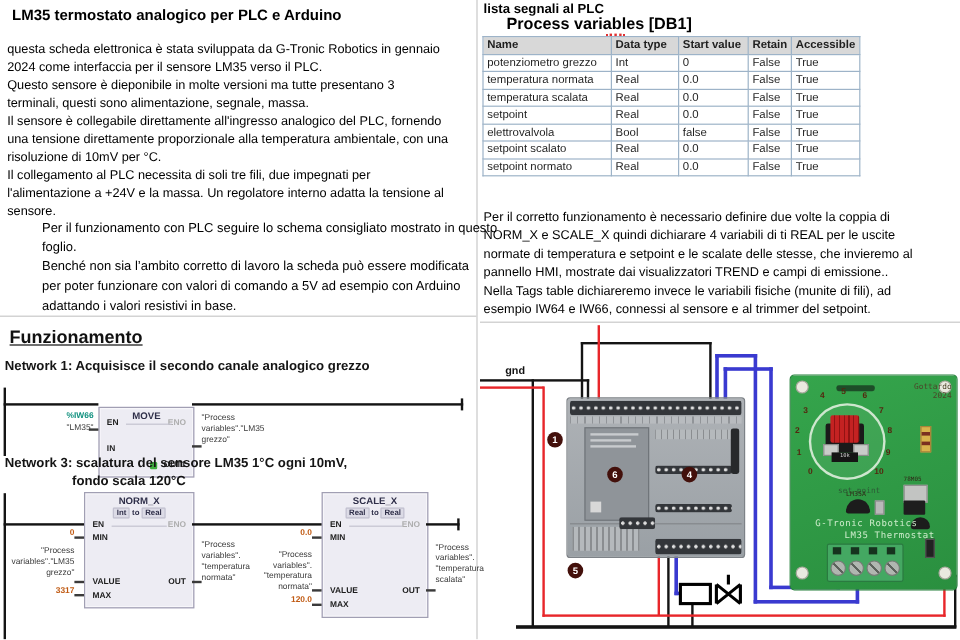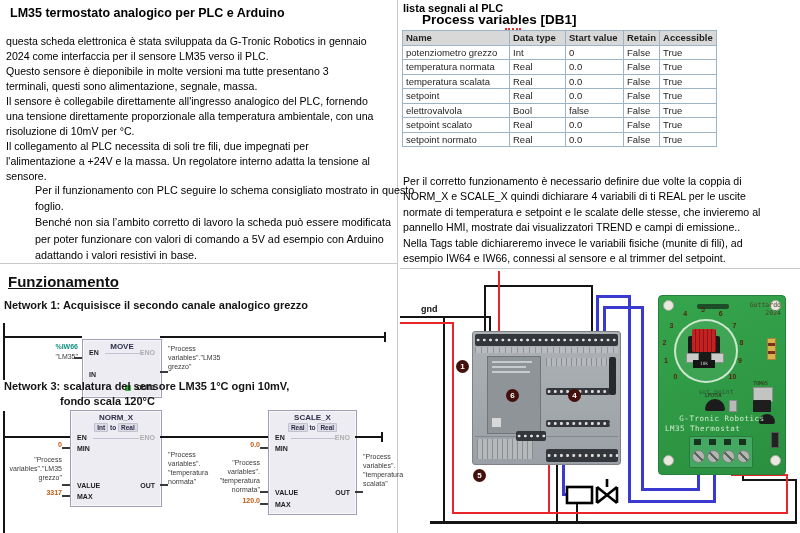--- a/index.html
+++ b/index.html
@@ -45,22 +45,22 @@
   .plc-labelrow{position:absolute;background:#c3c6c9;
        background-image:repeating-linear-gradient(90deg,#7c7f83 0 1px,transparent 1px 6px);}
   .plc-panel{position:absolute;background:#8f9499;border:1px solid #70757a;}
   .plc-groove{position:absolute;height:1px;background:#83878b;left:2px;right:2px;}
   .plc-patch{position:absolute;background:#b5b9bc;
        background-image:repeating-linear-gradient(90deg,#8a8d90 0 1px,transparent 1px 5px);}
   .plc-slot{position:absolute;background:#27292b;border-radius:2px;}
   .callout{position:absolute;width:13px;height:13px;border-radius:50%;background:#43100b;color:#fff;
        font-size:8px;font-weight:bold;text-align:center;line-height:13px;}
   
-  .board{position:absolute;left:658px;top:295px;width:126px;height:178px;border-radius:4px;
-       background:linear-gradient(160deg,#35a54c,#2a8f3f);border:1px solid #24803a;}
+  .board{position:absolute;left:658px;top:312px;width:126px;height:178px;border-radius:4px;
+       background:linear-gradient(160deg,#35a54c,#2a8f3f);border:1px solid #24803a;padding-left:12px;}
   .screwhole{position:absolute;width:9px;height:9px;border-radius:50%;background:#e9e9df;border:1px solid #a8a89c;}
   .mono{font-family:"DejaVu Sans Mono",monospace;}
   .dialnum{position:absolute;font-size:7px;font-weight:bold;color:#55260f;}
   .tscrew{position:absolute;width:11px;height:11px;border-radius:50%;background:#b0b6b0;border:1px solid #767c76;
        background-image:linear-gradient(45deg,transparent 44%,#5c625c 44%,#5c625c 56%,transparent 56%);}
 </style>
 </head>
 <body>
 
 <div class="page">
@@ -354,21 +354,21 @@
       <div style="position:absolute;left:0;top:12px;width:100%;height:3px;background:#7a3020;"></div>
     </div>
 
     <div class="mono" style="position:absolute;left:94px;top:84px;font-size:5px;color:#2f2a18;">78M05</div>
     <div style="position:absolute;left:94px;top:91px;width:18px;height:13px;background:#c2c4c2;border:1px solid #8e908e;"></div>
     <div style="position:absolute;left:94px;top:104px;width:18px;height:12px;background:#1e1e1e;border-radius:1px;"></div>
     <div style="position:absolute;left:100px;top:118px;width:16px;height:10px;background:#1c1c1c;border-radius:8px 8px 2px 2px;"></div>
     <div style="position:absolute;left:112px;top:136px;width:6px;height:14px;background:#222;border:1px solid #555;"></div>
 
     <div class="mono" style="position:absolute;left:6px;top:118px;width:114px;text-align:center;font-size:7.5px;letter-spacing:.5px;color:#cdeccb;">G-Tronic Robotics</div>
-    <div class="mono" style="position:absolute;left:6px;top:128px;width:114px;text-align:left;font-size:7.5px;letter-spacing:.5px;color:#cdeccb;">LM35 Thermostat</div>
+    <div class="mono" style="position:absolute;left:6px;top:128px;width:114px;text-align:right;font-size:7.5px;letter-spacing:.5px;color:#cdeccb;">LM35 Thermostat</div>
 
     <div style="position:absolute;left:30px;top:140px;width:62px;height:30px;background:#44a862;border:1px solid #2a7a40;border-radius:2px;">
       <div style="position:absolute;left:4px;top:2px;width:7px;height:6px;background:#16331e;"></div>
       <div style="position:absolute;left:19px;top:2px;width:7px;height:6px;background:#16331e;"></div>
       <div style="position:absolute;left:34px;top:2px;width:7px;height:6px;background:#16331e;"></div>
       <div style="position:absolute;left:49px;top:2px;width:7px;height:6px;background:#16331e;"></div>
       <div class="tscrew" style="left:2px;top:13px;"></div>
       <div class="tscrew" style="left:17px;top:13px;"></div>
       <div class="tscrew" style="left:32px;top:13px;"></div>
       <div class="tscrew" style="left:47px;top:13px;"></div>

